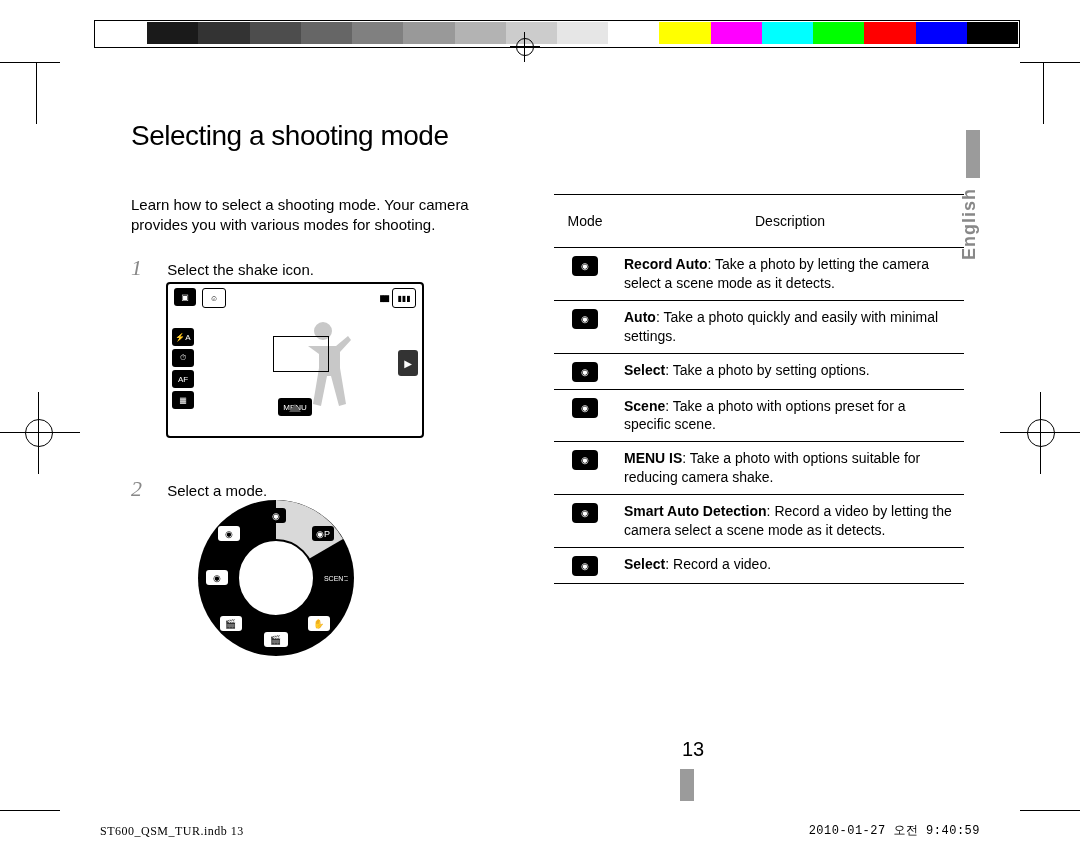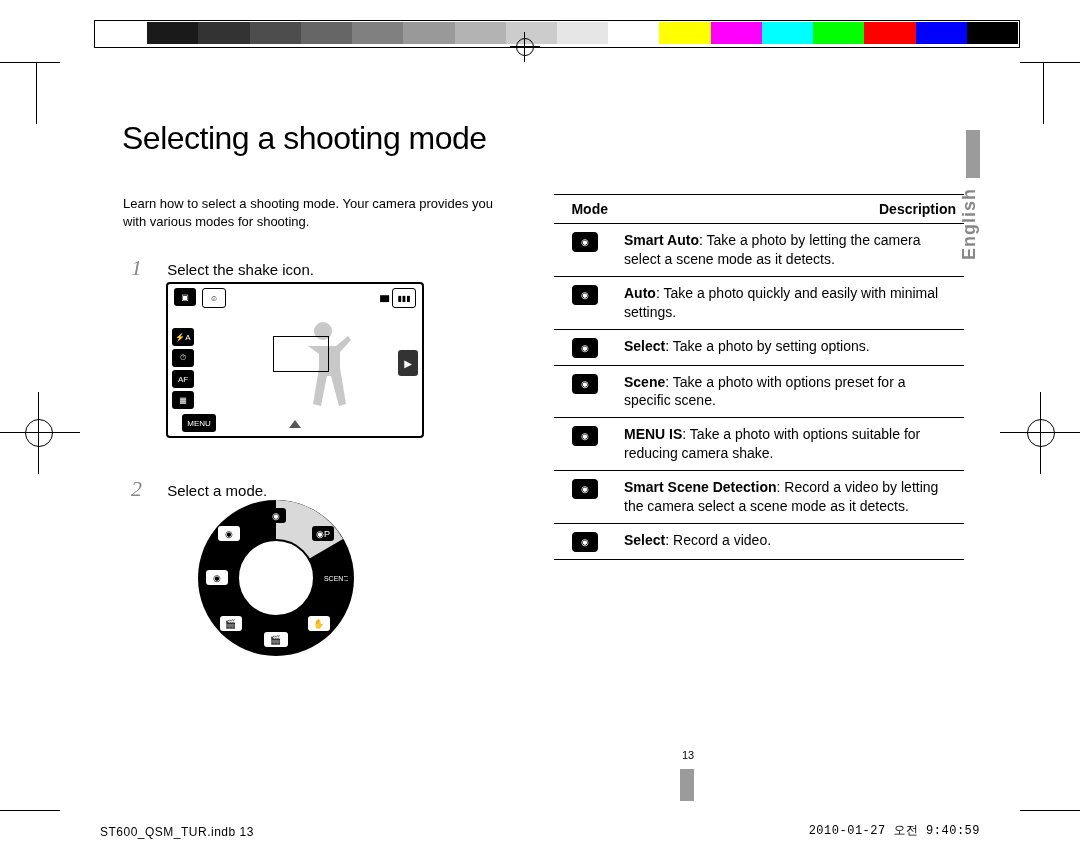--- a/index.html
+++ b/index.html
@@ -16,51 +16,51 @@
   .colorbar-border{position:absolute;top:20px;left:94px;right:60px;height:26px;border:1px solid #000}
   
   .reg{position:absolute;width:30px;height:30px}
   .reg:before,.reg:after{content:"";position:absolute;background:#000}
   .reg:before{left:14px;top:0;width:1px;height:30px}
   .reg:after{top:14px;left:0;height:1px;width:30px}
   .reg-circle{position:absolute;width:16px;height:16px;border:1px solid #000;border-radius:50%;left:6px;top:6px}
   .line-h{position:absolute;height:1px;background:#000}
   .line-v{position:absolute;width:1px;background:#000}
   
-  .title{position:absolute;left:122px;top:120px;font-size:32px;font-weight:400;letter-spacing:-.5px}
-  .intro{position:absolute;left:123px;top:195px;width:370px;font-size:13px;line-height:1.35}
+  .title{position:absolute;left:131px;top:120px;font-size:28px;font-weight:400;letter-spacing:-.5px}
+  .intro{position:absolute;left:131px;top:195px;width:370px;font-size:15px;line-height:1.35}
   .step{position:absolute;left:131px;font-size:15px}
   .stepnum{font-style:italic;font-family:Georgia,serif;font-size:22px;color:#888;margin-right:14px;display:inline-block;width:18px}
   .lang-tab{position:absolute;right:100px;top:188px;font-weight:bold;color:#888;writing-mode:vertical-rl;transform:rotate(180deg);font-size:18px;letter-spacing:1px}
   .tab-bar{position:absolute;right:100px;top:130px;width:14px;height:48px;background:#9b9b9b}
   
   .lcd{position:absolute;left:166px;top:282px;width:254px;height:152px;border:2px solid #000;border-radius:4px;background:#fff}
   .lcd .topicons{position:absolute;top:4px;left:6px;display:flex;gap:6px}
   .lcd .topright{position:absolute;top:4px;right:6px;display:flex;gap:4px;align-items:center}
   .lcd .sideicons{position:absolute;left:4px;top:44px;display:flex;flex-direction:column;gap:3px}
   .lcd .righticon{position:absolute;right:4px;top:66px;width:20px;height:26px;background:#333;border-radius:3px;display:flex;align-items:center;justify-content:center;color:#fff;font-size:10px}
-  .lcd .bottom{position:absolute;bottom:4px;left:0;right:0;display:flex;justify-content:flex-start;padding:0 14px}
+  .lcd .bottom{position:absolute;bottom:20px;left:0;right:0;display:flex;justify-content:center;padding:0 14px}
   .lcd .ibox{width:22px;height:18px;background:#000;border-radius:3px;color:#fff;font-size:8px;display:flex;align-items:center;justify-content:center}
   .iboxsm{width:18px;height:14px}
   .sil{position:absolute;left:120px;top:30px;width:70px;height:110px}
   .sil svg{width:100%;height:100%}
   .focus{position:absolute;left:105px;top:52px;width:54px;height:34px;border:1px solid #000}
   .arrup{position:absolute;bottom:4px;left:50%;transform:translateX(-50%);width:0;height:0;border-left:6px solid transparent;border-right:6px solid transparent;border-bottom:8px solid #555}
   
   .wheel{position:absolute;left:196px;top:498px;width:160px;height:160px}
   .wheel svg{width:100%;height:100%}
   
   .mode-table{position:absolute;left:554px;top:194px;width:410px;font-size:14px;border-collapse:collapse}
-  .mode-table th{text-align:right;font-weight:bold;border-top:1px solid #000;border-bottom:1px solid #000;padding:6px 8px}
+  .mode-table th{text-align:center;font-weight:normal;border-top:1px solid #000;border-bottom:1px solid #000;padding:18px 8px}
   .mode-table td{border-bottom:1px solid #000;padding:7px 8px;vertical-align:top;line-height:1.35}
   .mode-table td:first-child{width:46px;text-align:center}
   .micon{display:inline-block;width:26px;height:20px;background:#000;border-radius:4px;color:#fff;font-size:9px;line-height:20px;text-align:center}
-  .pagenum{position:absolute;left:50%;transform:translateX(142px);bottom:90px;font-size:11px}
+  .pagenum{position:absolute;left:50%;transform:translateX(142px);bottom:90px;font-size:20px}
   .footbar{position:absolute;left:50%;transform:translateX(140px);bottom:50px;width:14px;height:32px;background:#9b9b9b}
-  .footer-l{position:absolute;left:100px;bottom:12px;font-family:Liberation Sans, sans-serif;font-size:12px;letter-spacing:.5px}
+  .footer-l{position:absolute;left:100px;bottom:12px;font-family:Liberation Serif, serif;font-size:12px;letter-spacing:.5px}
   .footer-r{position:absolute;right:100px;bottom:12px;font-family:"Courier New",monospace;font-size:12px;letter-spacing:.5px}
   
   .bigreg{position:absolute;width:46px;height:46px}
   .bigreg .c{position:absolute;width:26px;height:26px;border:1px solid #000;border-radius:50%;left:9px;top:9px}
   .bigreg:before,.bigreg:after{content:"";position:absolute;background:#000}
   .bigreg:before{left:22px;top:-18px;width:1px;height:82px}
   .bigreg:after{top:22px;left:-18px;height:1px;width:82px}
 </style>
 </head>
 <body>
@@ -182,41 +182,41 @@
   <table class="mode-table">
     <thead>
         <tr>
       <th>Mode</th>
       <th>Description</th>
     </tr>
       </thead>
     <tbody id="mode-rows">
         <tr>
           <td><span class="micon">◉</span></td>
-          <td><b>Smart Auto</b>: Take a photo by letting the camera select a scene mode as it detects.</td>
+          <td><b>Record Auto</b>: Take a photo by letting the camera select a scene mode as it detects.</td>
         </tr>
         <tr>
           <td><span class="micon">◉</span></td>
           <td><b>Auto</b>: Take a photo quickly and easily with minimal settings.</td>
         </tr>
         <tr>
           <td><span class="micon">◉</span></td>
           <td><b>Select</b>: Take a photo by setting options.</td>
         </tr>
         <tr>
           <td><span class="micon">◉</span></td>
           <td><b>Scene</b>: Take a photo with options preset for a specific scene.</td>
         </tr>
         <tr>
           <td><span class="micon">◉</span></td>
           <td><b>MENU IS</b>: Take a photo with options suitable for reducing camera shake.</td>
         </tr>
         <tr>
           <td><span class="micon">◉</span></td>
-          <td><b>Smart Scene Detection</b>: Record a video by letting the camera select a scene mode as it detects.</td>
+          <td><b>Smart Auto Detection</b>: Record a video by letting the camera select a scene mode as it detects.</td>
         </tr>
         <tr>
           <td><span class="micon">◉</span></td>
           <td><b>Select</b>: Record a video.</td>
         </tr>
       </tbody>
   </table>
 
   <div class="pagenum">13</div>
   <div class="footbar"></div>

